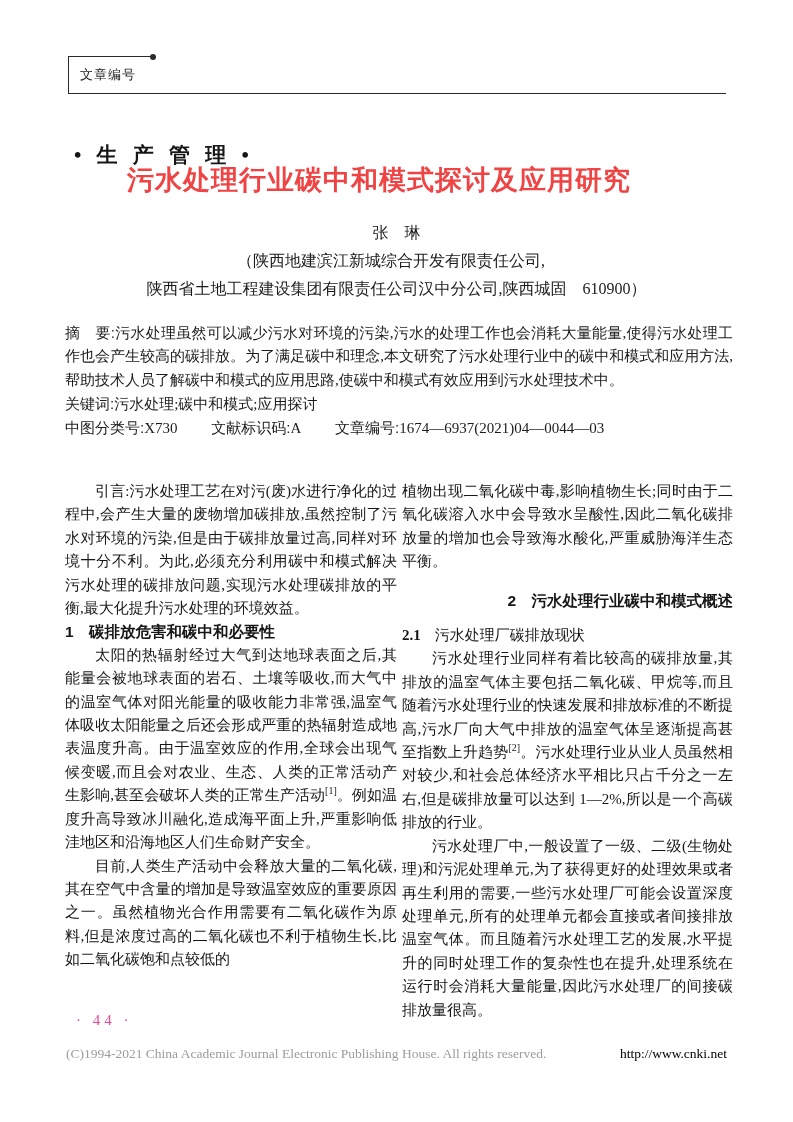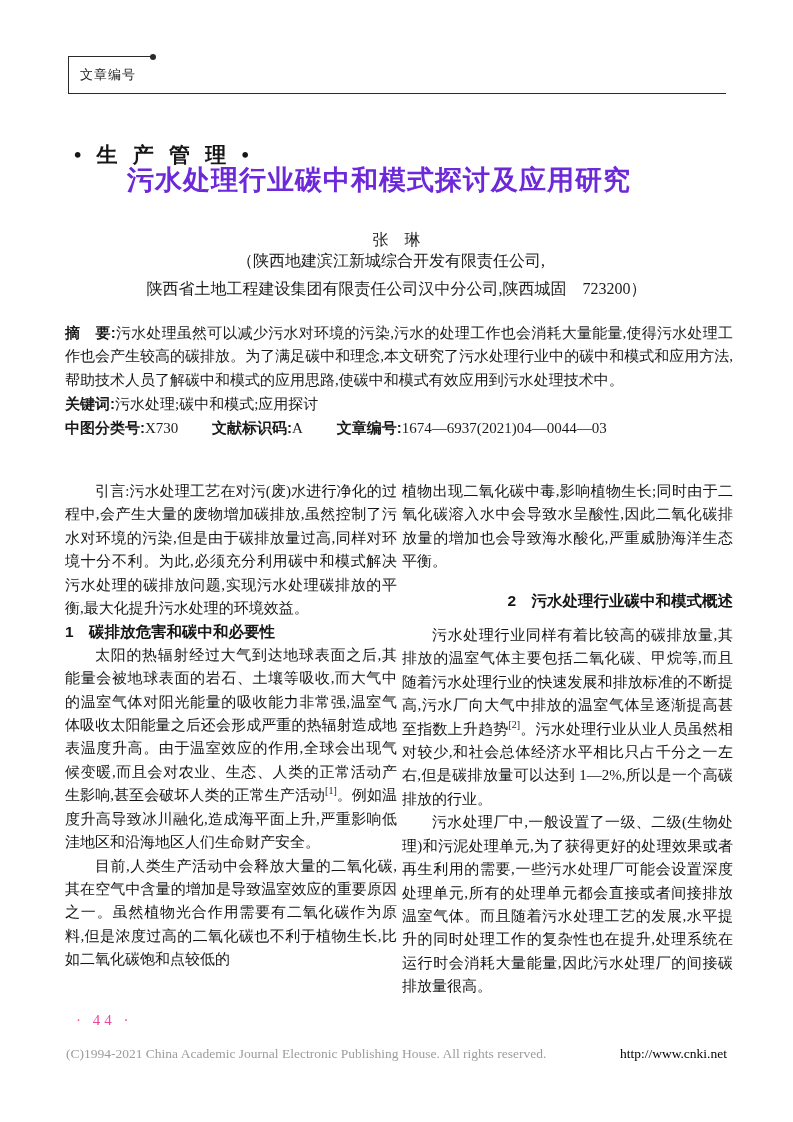--- a/index.html
+++ b/index.html
@@ -38,37 +38,37 @@
   .banner {
     left:74px; top:114px;
     font-size:21px; font-weight:bold; letter-spacing:5px;
     color:#161616;
     margin-top:27px;
   }
   .title {
     left:0; top:162px; width:758px; text-align:center;
     font-size:27px; font-weight:bold; letter-spacing:1px;
     font-family:"Liberation Sans","DejaVu Sans",sans-serif;
-    color:#6d28d9;
+    color:#ef4444;
   }
   .author {
-    left:0; top:230px; width:793px; text-align:center;
+    left:0; top:223px; width:793px; text-align:center;
     font-size:16px; color:#1b1b1b;
   }
   .affil1 { left:0; top:251px; width:782px; text-align:center; font-size:16px; }
   .affil2 { left:0; top:279px; width:793px; text-align:center; font-size:16px; }
 
   
   .frontmatter {
     left:65px; top:321px; width:668px;
     font-size:15px; line-height:23.3px; text-align:justify;
   }
   .frontmatter p { margin:0; }
   .fm-label {
-    font-weight:bold;
+    font-weight:normal;
     font-family:"Liberation Sans","DejaVu Sans",sans-serif;
   }
   .meta-item { margin-right:30px; white-space:nowrap; }
 
   
   .col {
     top:480px; font-size:15px; line-height:23.4px;
     text-align:justify; color:#161616;
   }
   .col-left  { left:65px;  width:332px; }
@@ -105,21 +105,21 @@
   <div class="abs tab-box"></div>
   <div class="abs tab-topline"></div>
   <div class="abs tab-dot"></div>
   <div class="abs tab-label">文章编号</div>
 
   <div class="abs banner">• 生 产 管 理 •</div>
 
   <div class="abs title">污水处理行业碳中和模式探讨及应用研究</div>
   <div class="abs author">张　琳</div>
   <div class="abs affil1">（陕西地建滨江新城综合开发有限责任公司,</div>
-  <div class="abs affil2">陕西省土地工程建设集团有限责任公司汉中分公司,陕西城固　723200）</div>
+  <div class="abs affil2">陕西省土地工程建设集团有限责任公司汉中分公司,陕西城固　610900）</div>
 
   <div class="abs frontmatter">
     <p><span class="fm-label">摘　要:</span><span>污水处理虽然可以减少污水对环境的污染,污水的处理工作也会消耗大量能量,使得污水处理工作也会产生较高的碳排放。为了满足碳中和理念,本文研究了污水处理行业中的碳中和模式和应用方法,帮助技术人员了解碳中和模式的应用思路,使碳中和模式有效应用到污水处理技术中。</span></p>
     <p><span class="fm-label">关键词:</span><span>污水处理;碳中和模式;应用探讨</span></p>
     <p>
       <span class="meta-item"><span class="fm-label">中图分类号:</span><span>X730</span></span>
       <span class="meta-item"><span class="fm-label">文献标识码:</span><span>A</span></span>
       <span class="meta-item"><span class="fm-label">文章编号:</span><span>1674—6937(2021)04—0044—03</span></span>
     </p>
   </div>
@@ -127,20 +127,21 @@
   <div class="abs col col-left">
     <p class="indent">引言:污水处理工艺在对污(废)水进行净化的过程中,会产生大量的废物增加碳排放,虽然控制了污水对环境的污染,但是由于碳排放量过高,同样对环境十分不利。为此,必须充分利用碳中和模式解决污水处理的碳排放问题,实现污水处理碳排放的平衡,最大化提升污水处理的环境效益。</p>
     <p class="h-sec">1　碳排放危害和碳中和必要性</p>
     <p class="indent"><span>太阳的热辐射经过大气到达地球表面之后,其能量会被地球表面的岩石、土壤等吸收,而大气中的温室气体对阳光能量的吸收能力非常强,温室气体吸收太阳能量之后还会形成严重的热辐射造成地表温度升高。由于温室效应的作用,全球会出现气候变暖,而且会对农业、生态、人类的正常活动产生影响,甚至会破坏人类的正常生产活动</span><sup>[1]</sup><span>。例如温度升高导致冰川融化,造成海平面上升,严重影响低洼地区和沿海地区人们生命财产安全。</span></p>
     <p class="indent">目前,人类生产活动中会释放大量的二氧化碳,其在空气中含量的增加是导致温室效应的重要原因之一。虽然植物光合作用需要有二氧化碳作为原料,但是浓度过高的二氧化碳也不利于植物生长,比如二氧化碳饱和点较低的</p>
   </div>
 
   <div class="abs col col-right">
     <p>植物出现二氧化碳中毒,影响植物生长;同时由于二氧化碳溶入水中会导致水呈酸性,因此二氧化碳排放量的增加也会导致海水酸化,严重威胁海洋生态平衡。</p>
     <p class="h-sec">2　污水处理行业碳中和模式概述</p>
+    <p class="h-sub"><span class="num">2.1</span><span>污水处理厂碳排放现状</span></p>
     <p class="indent"><span>污水处理行业同样有着比较高的碳排放量,其排放的温室气体主要包括二氧化碳、甲烷等,而且随着污水处理行业的快速发展和排放标准的不断提高,污水厂向大气中排放的温室气体呈逐渐提高甚至指数上升趋势</span><sup>[2]</sup><span>。污水处理行业从业人员虽然相对较少,和社会总体经济水平相比只占千分之一左右,但是碳排放量可以达到 1—2%,所以是一个高碳排放的行业。</span></p>
     <p class="indent">污水处理厂中,一般设置了一级、二级(生物处理)和污泥处理单元,为了获得更好的处理效果或者再生利用的需要,一些污水处理厂可能会设置深度处理单元,所有的处理单元都会直接或者间接排放温室气体。而且随着污水处理工艺的发展,水平提升的同时处理工作的复杂性也在提升,处理系统在运行时会消耗大量能量,因此污水处理厂的间接碳排放量很高。</p>
   </div>
 
   <div class="abs page-number">· 44 ·</div>
   <div class="abs footer">
     <span>(C)1994-2021 China Academic Journal Electronic Publishing House. All rights reserved.</span>
     <a href="#">http://www.cnki.net</a>
   </div>
 

